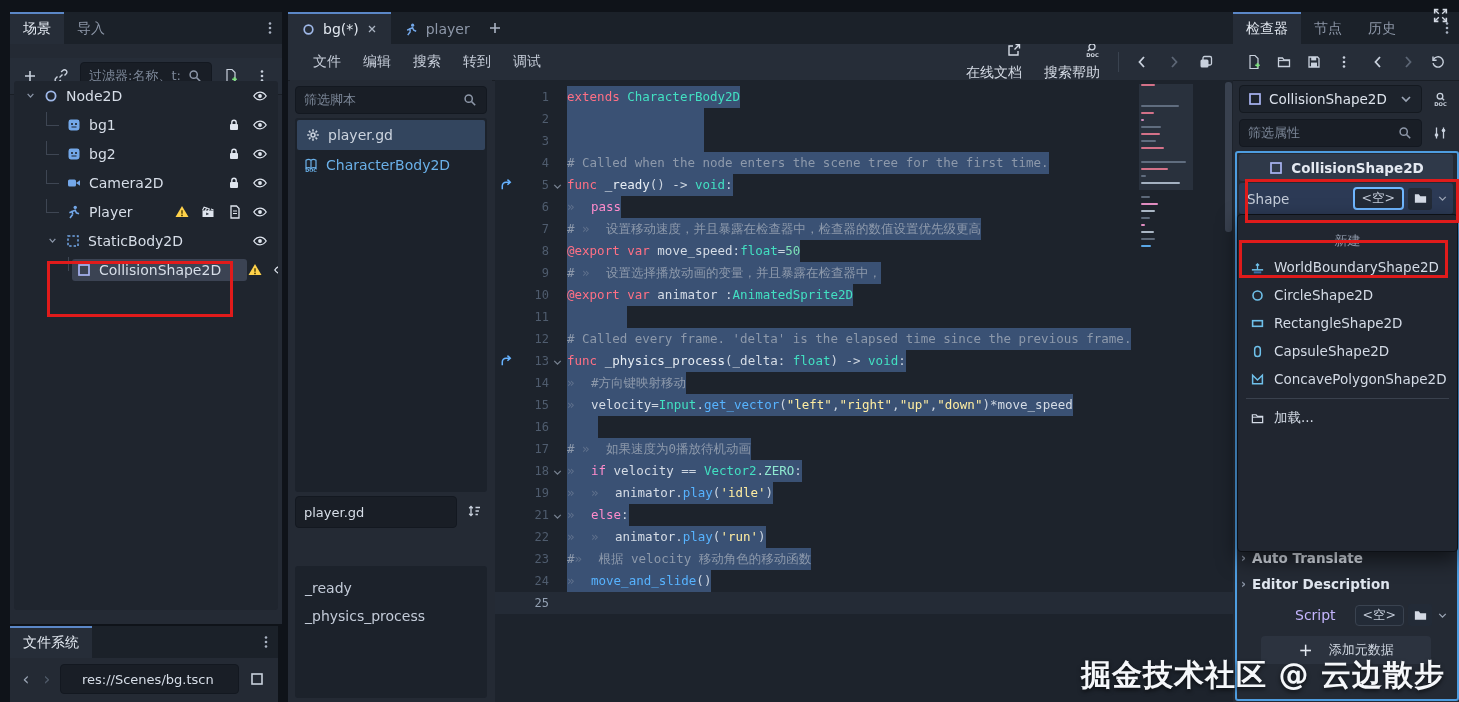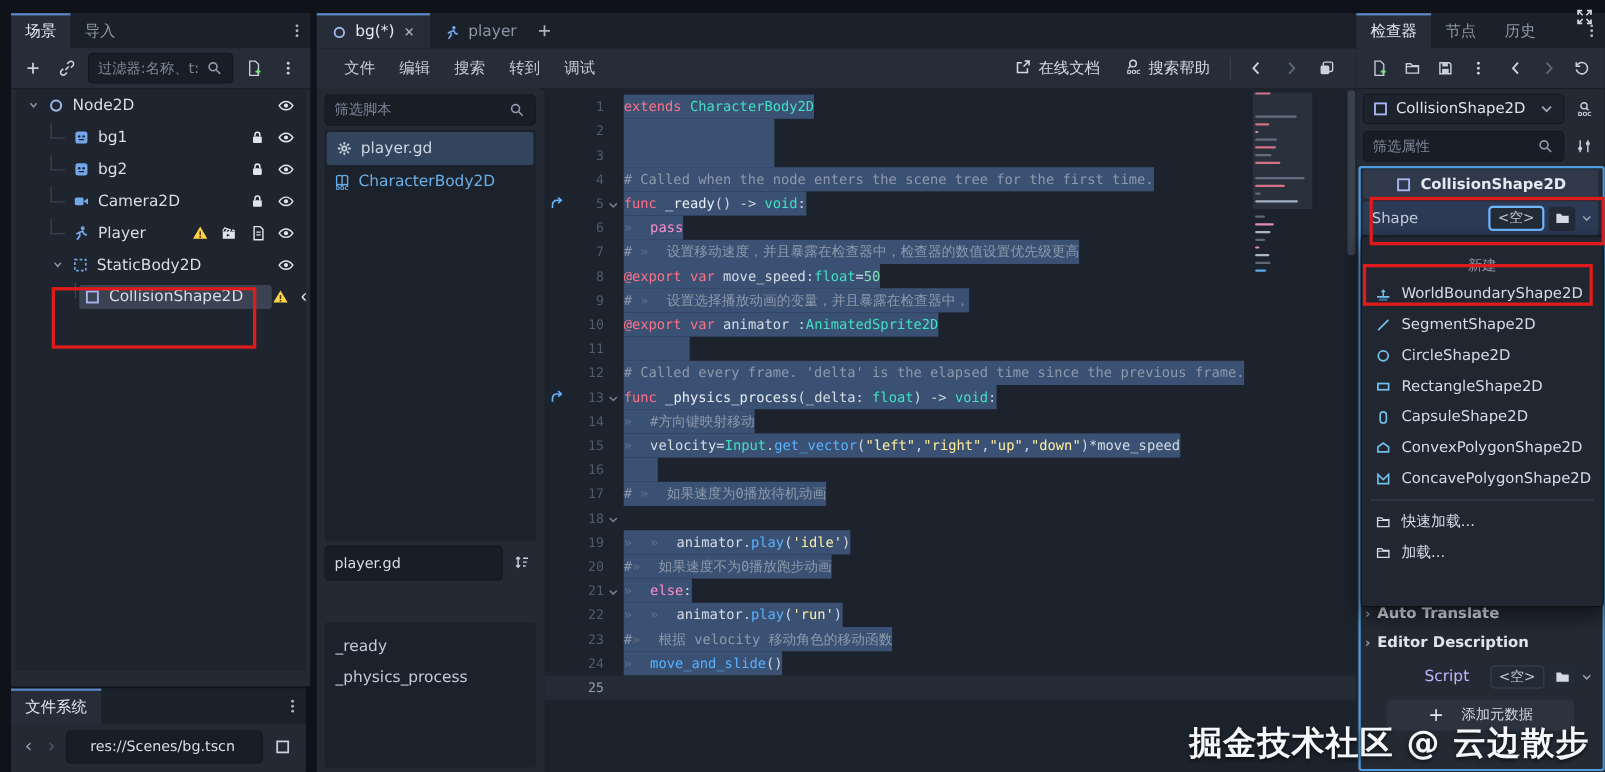--- a/index.html
+++ b/index.html
@@ -10,21 +10,21 @@
   .tabbar{display:flex;align-items:stretch;height:32px;background:#1b2129;}
   .tab{display:flex;align-items:center;gap:7px;padding:0 13px;color:#8d97a8;font-size:14px;border-top:2px solid transparent;cursor:default;}
   .tab.active{background:#262d38;color:#e2e8f0;border-top:2px solid #5b87c7;}
   .tab .icon svg{width:15px;height:15px;}
   .tabbar .spacer{flex:1;}
   .iconbtn{display:flex;align-items:center;justify-content:center;width:24px;height:100%;color:#aab3c2;}
   .iconbtn svg{width:16px;height:16px;}
   .icon{display:inline-flex;}
   .icon svg{width:16px;height:16px;display:block;}
   
-  .toolbar{display:flex;align-items:center;gap:8px;height:36px;background:#262d38;padding:0 8px;border-bottom:1px solid #191e25;}
+  .toolbar{display:flex;align-items:center;gap:8px;height:36px;background:#262d38;padding:0 8px;border-bottom:1px solid #191e25;margin-top:14px;}
   .tbtn{display:flex;align-items:center;justify-content:center;width:26px;height:26px;border-radius:3px;color:#c9d1dd;}
   .tbtn svg{width:16px;height:16px;}
   .tbtn.dim{color:#5c6675;}
   .field{background:#191e26;border:1px solid #131820;border-radius:4px;color:#7c8798;font-size:13px;display:flex;align-items:center;padding:0 8px;gap:6px;height:26px;}
   .field .ph{flex:1;white-space:nowrap;overflow:hidden;}
   .field .icon{color:#8d97a8;}
   
   #scene-tree{position:absolute;left:4px;right:4px;top:69px;bottom:14px;background:#1f252e;border-radius:3px;overflow:hidden;}
   .trow{display:flex;align-items:center;height:29px;font-size:14px;color:#d7dee8;position:relative;padding-right:10px;}
   .trow .conn{width:12px;height:13px;border-left:1px solid #3e4653;border-bottom:1px solid #3e4653;margin:-11px 3px 0 0;}
@@ -36,21 +36,21 @@
   .trow .badges svg{width:16px;height:16px;}
   
   #fs-toolbar{display:flex;align-items:center;gap:5px;padding:0 8px;height:42px;background:#242a34;}
   .navarrow{color:#9aa4b4;font-size:17px;width:16px;text-align:center;}
   .navarrow.dim{color:#525c6b;}
   
   #center{left:288px;top:12px;width:945px;height:690px;background:#242a34;}
   #menubar{display:flex;align-items:center;height:36px;background:#262d38;font-size:14px;color:#c6cdd9;padding:0 14px;border-bottom:1px solid #191e25;}
   #menubar .menu{padding:0 11px;}
   #menubar .right{margin-left:auto;display:flex;align-items:center;gap:6px;}
-  #menubar .right .lbl{display:flex;align-items:flex-start;gap:6px;padding:0 8px;color:#d4dae4;}
+  #menubar .right .lbl{display:flex;align-items:flex-end;gap:6px;padding:0 8px;color:#d4dae4;flex-direction:column;}
   #menubar .right svg{width:16px;height:16px;}
   .vsep{width:1px;height:20px;background:#3a4350;margin:0 4px;}
   
   #scripts-panel{position:absolute;left:2px;top:68px;width:202px;bottom:0;background:#242a34;}
   #scripts-list{position:absolute;left:5px;right:5px;top:38px;height:372px;background:#1c222b;border-radius:3px;padding-top:2px;}
   .srow{display:flex;align-items:center;gap:7px;height:30px;padding:0 8px;font-size:14px;color:#ccd4df;}
   .srow.selected{background:#33455e;border-radius:2px;margin:0 2px;}
   .srow.classref{color:#6ab0e8;}
   #script-name-row{position:absolute;left:5px;right:5px;top:416px;height:30px;display:flex;gap:4px;}
   #script-name-row .field{flex:1;height:30px;color:#d7dee8;}
@@ -558,23 +558,22 @@
                 <path d="M9 2.8l3 2.7-3 2.7" stroke="#66b2ff" stroke-width="1.6" fill="none"></path>
               </svg></span><span class="foldic"><svg viewBox="0 0 16 16">
                 <path d="M4 6l4 4 4-4" stroke="currentColor" stroke-width="1.7" fill="none"></path>
               </svg></span><span class="lcontent"><span class="sel"><span class="tk-kw">func </span><span class="tk-fn">_physics_process</span><span class="tk-txt">(</span><span class="tk-id">_delta</span><span class="tk-txt">: </span><span class="tk-type">float</span><span class="tk-txt">) -&gt; </span><span class="tk-type">void</span><span class="tk-txt">:</span></span></span></div>
           <div class="codeline"><span class="lnum">14</span><span class="lcontent"><span class="sel"><span class="tk-tab">»</span><span class="tk-cmt">#方向键映射移动</span></span></span></div>
           <div class="codeline"><span class="lnum">15</span><span class="lcontent"><span class="sel"><span class="tk-tab">»</span><span class="tk-id">velocity</span><span class="tk-txt">=</span><span class="tk-type">Input</span><span class="tk-txt">.</span><span class="tk-mem">get_vector</span><span class="tk-txt">(</span><span class="tk-str">"left"</span><span class="tk-txt">,</span><span class="tk-str">"right"</span><span class="tk-txt">,</span><span class="tk-str">"up"</span><span class="tk-txt">,</span><span class="tk-str">"down"</span><span class="tk-txt">)*</span><span class="tk-id">move_speed</span></span></span></div>
           <div class="codeline"><span class="lnum">16</span><span class="selblock" style="width: 31px;"></span></div>
           <div class="codeline"><span class="lnum">17</span><span class="lcontent"><span class="sel"><span class="tk-cmt"># </span><span class="tk-tab">»</span><span class="tk-cmt">如果速度为0播放待机动画</span></span></span></div>
           <div class="codeline"><span class="lnum">18</span><span class="foldic"><svg viewBox="0 0 16 16">
                 <path d="M4 6l4 4 4-4" stroke="currentColor" stroke-width="1.7" fill="none"></path>
-              </svg></span></div>
+              </svg></span><span class="lcontent"><span class="sel"><span class="tk-tab">»</span><span class="tk-flow">if </span><span class="tk-id">velocity </span><span class="tk-txt">== </span><span class="tk-type">Vector2</span><span class="tk-txt">.</span><span class="tk-const">ZERO</span><span class="tk-txt">:</span></span></span></div>
           <div class="codeline"><span class="lnum">19</span><span class="lcontent"><span class="sel"><span class="tk-tab">»</span><span class="tk-tab">»</span><span class="tk-id">animator</span><span class="tk-txt">.</span><span class="tk-mem">play</span><span class="tk-txt">(</span><span class="tk-str">'idle'</span><span class="tk-txt">)</span></span></span></div>
-          <div class="codeline"><span class="lnum">20</span><span class="lcontent"><span class="sel"><span class="tk-cmt">#</span><span class="tk-tab">»</span><span class="tk-cmt">如果速度不为0播放跑步动画</span></span></span></div>
           <div class="codeline"><span class="lnum">21</span><span class="foldic"><svg viewBox="0 0 16 16">
                 <path d="M4 6l4 4 4-4" stroke="currentColor" stroke-width="1.7" fill="none"></path>
               </svg></span><span class="lcontent"><span class="sel"><span class="tk-tab">»</span><span class="tk-flow">else</span><span class="tk-txt">:</span></span></span></div>
           <div class="codeline"><span class="lnum">22</span><span class="lcontent"><span class="sel"><span class="tk-tab">»</span><span class="tk-tab">»</span><span class="tk-id">animator</span><span class="tk-txt">.</span><span class="tk-mem">play</span><span class="tk-txt">(</span><span class="tk-str">'run'</span><span class="tk-txt">)</span></span></span></div>
           <div class="codeline"><span class="lnum">23</span><span class="lcontent"><span class="sel"><span class="tk-cmt">#</span><span class="tk-tab">»</span><span class="tk-cmt">根据 velocity 移动角色的移动函数</span></span></span></div>
           <div class="codeline"><span class="lnum">24</span><span class="lcontent"><span class="sel"><span class="tk-tab">»</span><span class="tk-mem">move_and_slide</span><span class="tk-txt">()</span></span></span></div>
           <div class="codeline cur"><span class="lnum">25</span></div>
         </div>
       <div id="minimap">
           <div class="vp"></div>
@@ -799,75 +798,50 @@
               <path d="M2 10.5h12" stroke="#6fc0ea" stroke-width="1.6"></path>
               <path d="M8 10.5V4.2M6.3 5.8L8 4.1l1.7 1.7" stroke="#6fc0ea" stroke-width="1.4" fill="none"></path>
               <path d="M4 13.2h8" stroke="#3a6ea8" stroke-width="2.2"></path>
             </svg>
           </span>
           <span>WorldBoundaryShape2D</span>
         </div>
         <div class="pitem">
           <span class="icon">
             <svg viewBox="0 0 16 16">
-              <path d="M3 13L13 3" stroke="#6fc0ea" stroke-width="1.7"></path>
-            </svg>
-          </span>
-          <span>SegmentShape2D</span>
+              <circle cx="8" cy="8" r="4.8" stroke="#6fc0ea" stroke-width="1.7" fill="none"></circle>
+            </svg>
+          </span>
+          <span>CircleShape2D</span>
         </div>
         <div class="pitem">
           <span class="icon">
             <svg viewBox="0 0 16 16">
-              <circle cx="8" cy="8" r="4.8" stroke="#6fc0ea" stroke-width="1.7" fill="none"></circle>
-            </svg>
-          </span>
-          <span>CircleShape2D</span>
+              <rect x="2.8" y="5" width="10.4" height="6" stroke="#6fc0ea" stroke-width="1.7" fill="none"></rect>
+            </svg>
+          </span>
+          <span>RectangleShape2D</span>
         </div>
         <div class="pitem">
           <span class="icon">
             <svg viewBox="0 0 16 16">
-              <rect x="2.8" y="5" width="10.4" height="6" stroke="#6fc0ea" stroke-width="1.7" fill="none"></rect>
-            </svg>
-          </span>
-          <span>RectangleShape2D</span>
+              <rect x="5" y="2.6" width="6" height="10.8" rx="3" stroke="#6fc0ea" stroke-width="1.6" fill="none"></rect>
+            </svg>
+          </span>
+          <span>CapsuleShape2D</span>
         </div>
         <div class="pitem">
           <span class="icon">
             <svg viewBox="0 0 16 16">
-              <rect x="5" y="2.6" width="6" height="10.8" rx="3" stroke="#6fc0ea" stroke-width="1.6" fill="none"></rect>
-            </svg>
-          </span>
-          <span>CapsuleShape2D</span>
-        </div>
-        <div class="pitem">
-          <span class="icon">
-            <svg viewBox="0 0 16 16">
-              <path d="M2.8 11.5V6.8L8 3l5.2 3.8v4.7z" stroke="#6fc0ea" stroke-width="1.6" fill="none"></path>
-            </svg>
-          </span>
-          <span>ConvexPolygonShape2D</span>
-        </div>
-        <div class="pitem">
-          <span class="icon">
-            <svg viewBox="0 0 16 16">
               <path d="M2.8 12.5V3.5l5.2 5 5.2-5v9z" stroke="#6fc0ea" stroke-width="1.6" fill="none"></path>
             </svg>
           </span>
           <span>ConcavePolygonShape2D</span>
         </div>
         <div class="psep"></div>
-        <div class="pitem">
-          <span class="icon">
-            <svg viewBox="0 0 16 16">
-              <path d="M2.5 4h4l1.5 1.8h5.5V12.5h-11z" stroke="currentColor" stroke-width="1.3" fill="none"></path>
-              <path d="M2.5 6.6h11" stroke="currentColor" stroke-width="1.1"></path>
-            </svg>
-          </span>
-          <span>快速加载...</span>
-        </div>
         <div class="pitem">
           <span class="icon">
             <svg viewBox="0 0 16 16">
               <path d="M2.5 4h4l1.5 1.8h5.5V12.5h-11z" stroke="currentColor" stroke-width="1.3" fill="none"></path>
               <path d="M2.5 6.6h11" stroke="currentColor" stroke-width="1.1"></path>
             </svg>
           </span>
           <span>加载...</span>
         </div>
       </div>

